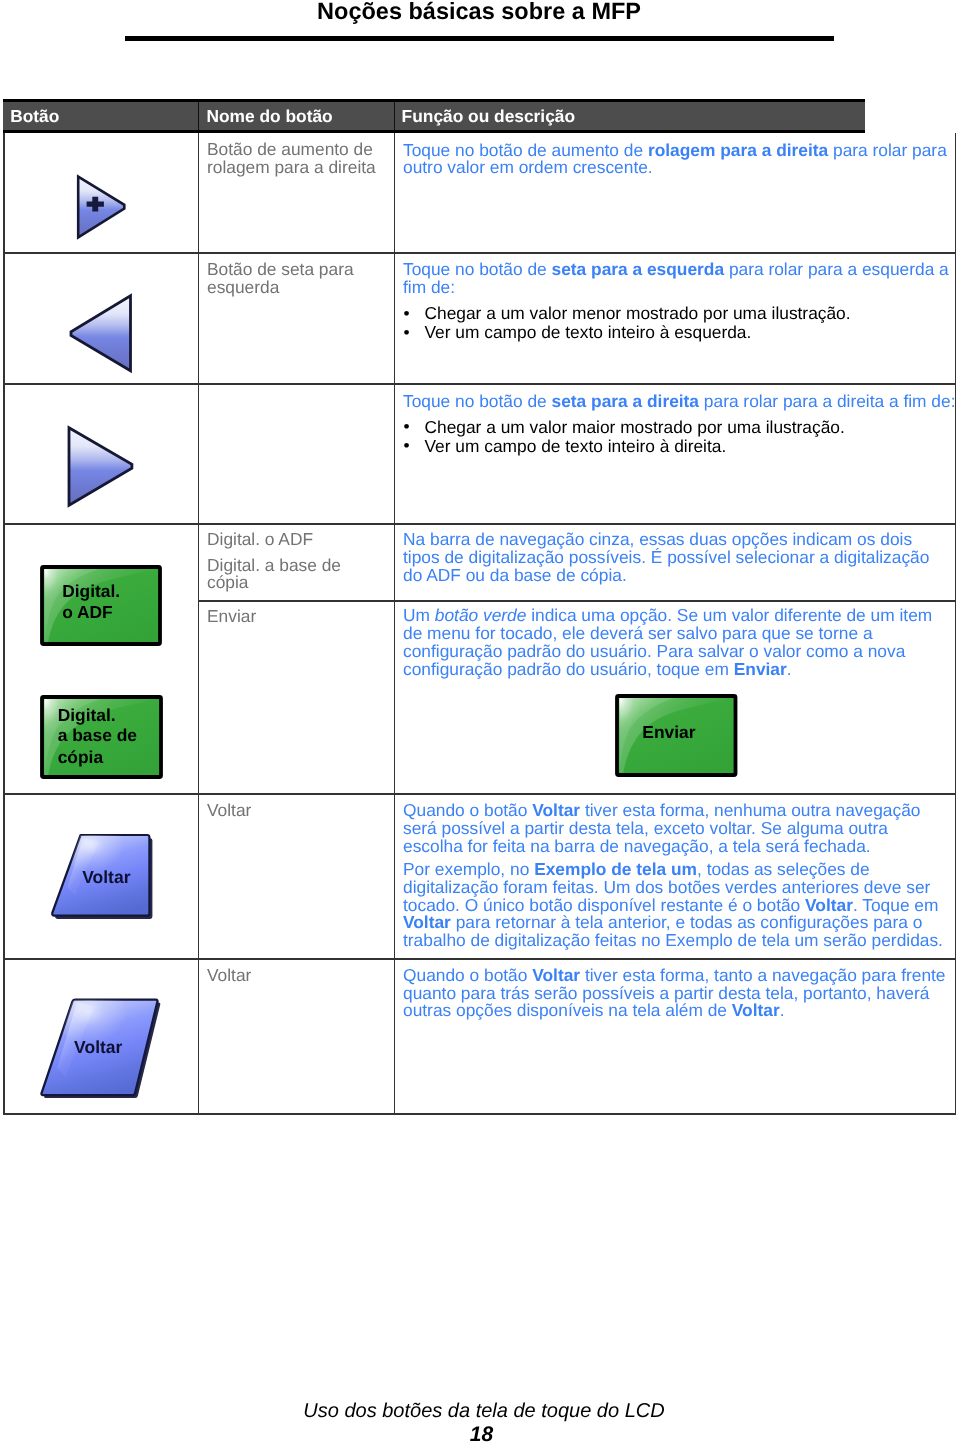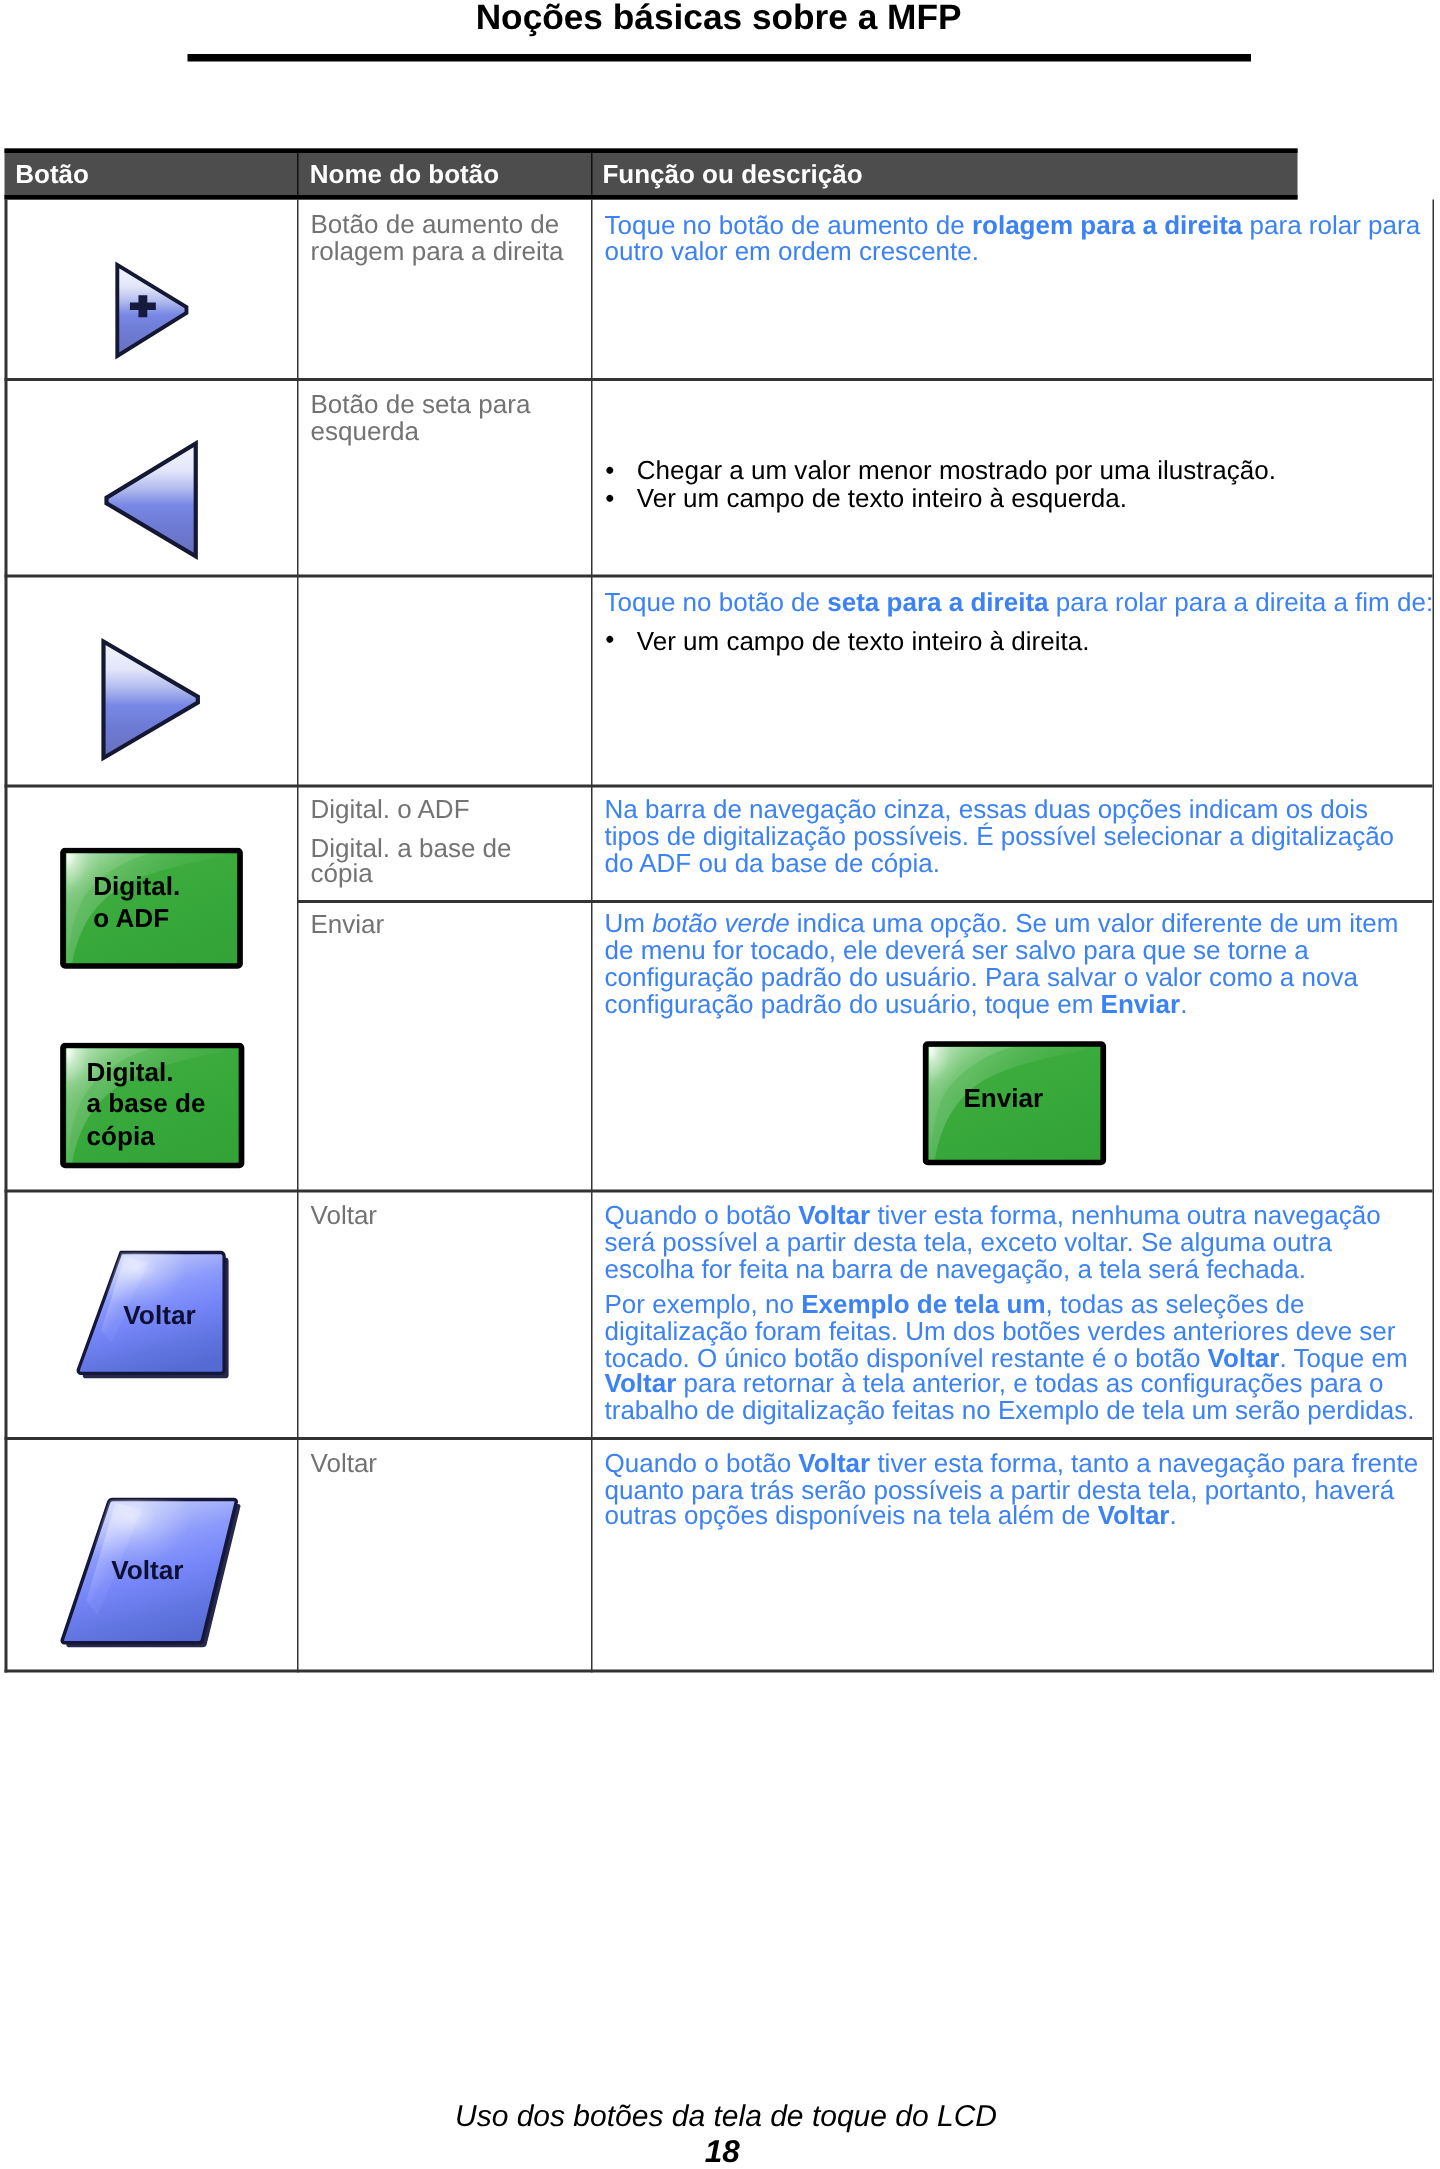--- a/index.html
+++ b/index.html
@@ -86,29 +86,33 @@
       <svg class="ico" style="left:63px;top:292px;" width="71" height="85" viewBox="0 0 71 85">
         <path d="M3.0 2.7 L65.9 39.4 L65.9 43.3 L3.0 80.3 Z" fill="url(#arrGrad)" stroke="#151833" stroke-width="2.8" stroke-linejoin="miter"></path>
       </svg>
 
       <div class="nm" style="left:204px;top:8.3px;width:180px;">Botão de aumento de rolagem para a direita</div>
       <div class="ds" style="left:400px;top:8.6px;width:546px;">
           <p><span>Toque no botão de aumento de </span><b>rolagem para a direita</b><span> para rolar para outro valor em ordem crescente.</span></p>
         </div>
 
       <div class="nm" style="left:204px;top:127.9px;width:180px;">Botão de seta para esquerda</div>
+      <div class="ds" style="left:400px;top:128.2px;width:552px;">
+          <p><span>Toque no botão de </span><b>seta para a esquerda</b><span> para rolar para a esquerda a fim de:</span></p>
+        </div>
       <ul class="bullets" style="left:400px;top:171.3px;width:546px;">
           <li>Chegar a um valor menor mostrado por uma ilustração.</li>
           <li>Ver um campo de texto inteiro à esquerda.</li>
         </ul>
 
       <div class="ds" style="left:400px;top:259.6px;width:556px;">
           <p><span>Toque no botão de </span><b>seta para a direita</b><span> para rolar para a direita a fim de:</span></p>
         </div>
       <ul class="bullets" style="left:400px;top:284.7px;width:546px;">
+          <li>Chegar a um valor maior mostrado por uma ilustração.</li>
           <li>Ver um campo de texto inteiro à direita.</li>
         </ul>
 
       <svg class="ico" style="left:37px;top:432px;" width="126" height="85" viewBox="0 0 126 85">
         <defs>
           <linearGradient id="grnGrad" x1="0.12" y1="0" x2="0.72" y2="1">
             <stop offset="0" stop-color="#4cb84a"></stop>
             <stop offset="0.28" stop-color="#3dac3e"></stop>
             <stop offset="0.68" stop-color="#36a73a"></stop>
             <stop offset="1" stop-color="#33a338"></stop>

